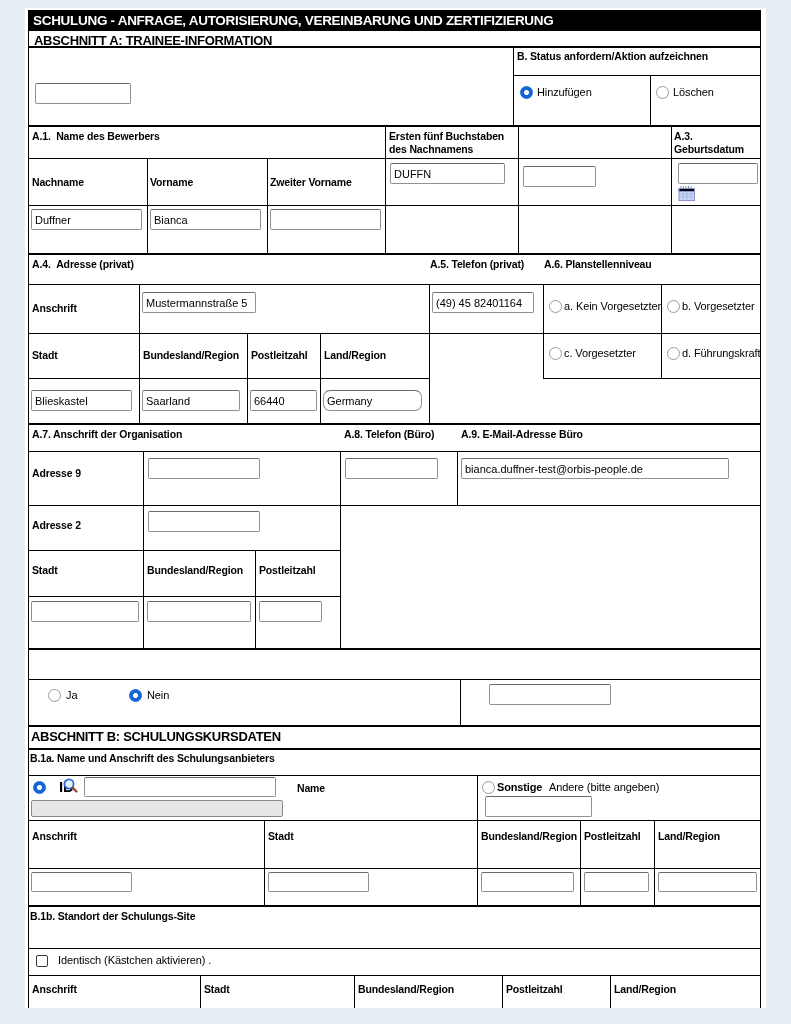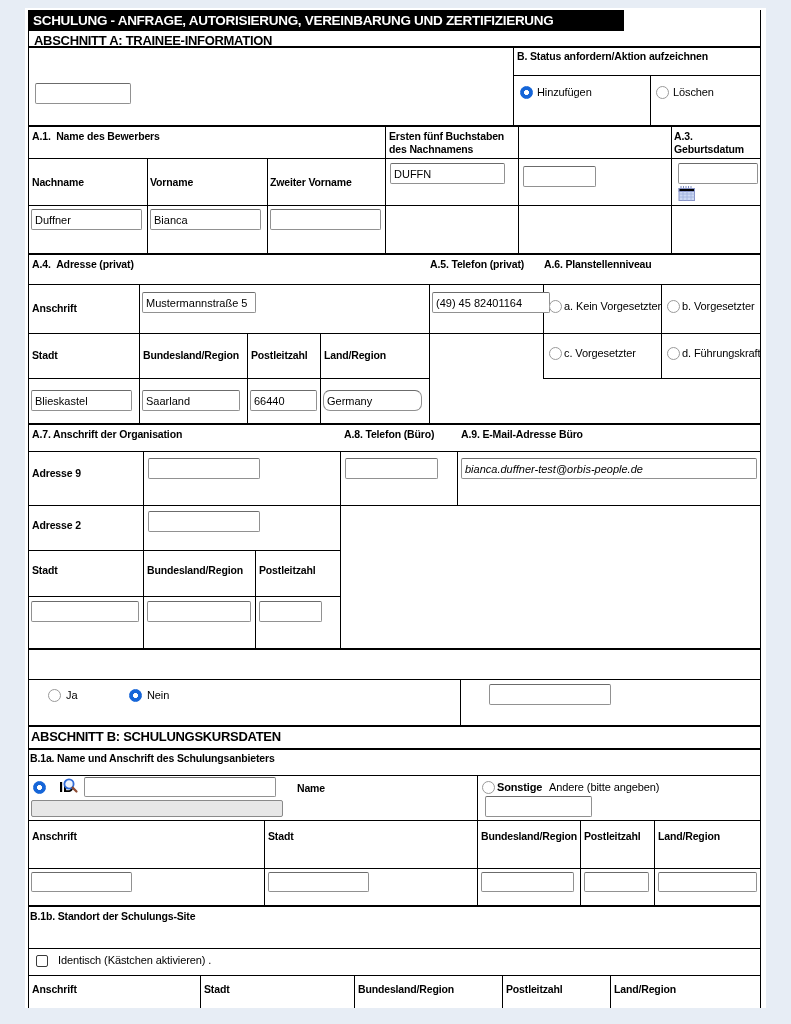--- a/index.html
+++ b/index.html
@@ -2,21 +2,21 @@
 <html><head>
 <meta charset="utf-8">
 <style>
   *{margin:0;padding:0;box-sizing:border-box}
   html,body{background:#e7edf5}
   body{font-family:"Liberation Sans",sans-serif}
   #canvas{position:relative;width:791px;height:1024px;background:#e7edf5;overflow:hidden;margin:0}
   #form{position:absolute;left:25px;top:8px;width:741px;height:1000px;background:#fff}
   #grid{position:absolute;left:28px;top:10px;width:733px;height:998px;border-left:1px solid #000;border-right:1px solid #000}
   .abs{position:absolute}
-  .titlebar{position:absolute;left:28px;top:10px;width:596px;height:21px;background:#000;color:#fff;
+  .titlebar{position:absolute;left:28px;top:10px;width:733px;height:21px;background:#000;color:#fff;
             font-weight:bold;font-size:13.5px;line-height:21px;padding-left:5px;letter-spacing:-0.3px;white-space:nowrap}
   .sech{position:absolute;font-weight:bold;font-size:13px;letter-spacing:-0.3px;color:#000;white-space:nowrap}
   .lbl{position:absolute;font-weight:bold;font-size:10.5px;letter-spacing:-0.15px;color:#000;line-height:12.5px}
   .rlbl{position:absolute;font-size:11px;color:#000;line-height:13px;letter-spacing:-0.1px;white-space:nowrap}
   .hl{position:absolute;height:1px;background:#000}
   .hl2{position:absolute;height:2px;background:#000}
   .vl{position:absolute;width:1px;background:#000}
   .inp{position:absolute;height:21px;border:1px solid #919191;border-top-color:#6b6b6b;background:#fff;
        font-family:"Liberation Sans",sans-serif;font-size:11px;color:#000;padding:1px 3px;border-radius:2px}
   .inp.gray{background:#e7e7e7;border-color:#8a8a8a;border-top-color:#8a8a8a}
@@ -93,21 +93,21 @@
   <div class="lbl" style="left:430px;top:258px">A.5. Telefon (privat)</div>
   <div class="lbl" style="left:544px;top:258px">A.6. Planstellenniveau</div>
   <div class="hl" style="left:28px;top:284px;width:733px"></div>
   <div class="vl" style="left:139px;top:284px;height:139px"></div>
   <div class="vl" style="left:429px;top:284px;height:139px"></div>
   <div class="vl" style="left:543px;top:284px;height:94px"></div>
   <div class="vl" style="left:661px;top:284px;height:94px"></div>
 
   <div class="lbl" style="left:32px;top:302px">Anschrift</div>
   <input class="inp" style="left: 142px; top: 292px; width: 114px;" type="text" value="Mustermannstraße 5">
-  <input class="inp" style="left: 432px; top: 292px; width: 118px;" type="text" value="(49) 45 82401164">
+  <input class="inp" style="left: 432px; top: 292px; width: 102px;" type="text" value="(49) 45 82401164">
   <span class="radio" style="left:549px;top:300px"></span>
   <div class="rlbl" style="left:564px;top:300px">a. Kein Vorgesetzter</div>
   <span class="radio" style="left:667px;top:300px"></span>
   <div class="rlbl" style="left:682px;top:300px">b. Vorgesetzter</div>
   <div class="hl" style="left:28px;top:333px;width:733px"></div>
 
   <div class="lbl" style="left:32px;top:349px">Stadt</div>
   <div class="lbl" style="left:143px;top:349px">Bundesland/Region</div>
   <div class="lbl" style="left:251px;top:349px">Postleitzahl</div>
   <div class="lbl" style="left:324px;top:349px">Land/Region</div>
@@ -130,21 +130,21 @@
   <div class="lbl" style="left:344px;top:428px">A.8. Telefon (Büro)</div>
   <div class="lbl" style="left:461px;top:428px">A.9. E-Mail-Adresse Büro</div>
   <div class="hl" style="left:28px;top:451px;width:733px"></div>
   <div class="vl" style="left:143px;top:451px;height:197px"></div>
   <div class="vl" style="left:340px;top:451px;height:197px"></div>
   <div class="vl" style="left:457px;top:451px;height:54px"></div>
 
   <div class="lbl" style="left:32px;top:467px">Adresse 9</div>
   <input class="inp" style="left: 148px; top: 458px; width: 112px;" type="text" value="">
   <input class="inp" style="left: 345px; top: 458px; width: 93px;" type="text" value="">
-  <input class="inp" style="left: 461px; top: 458px; width: 296px; font-style: italic;" type="text" value="bianca.duffner-test@orbis-people.de">
+  <input class="inp" style="left: 461px; top: 458px; width: 268px;" type="text" value="bianca.duffner-test@orbis-people.de">
   <div class="hl" style="left:28px;top:505px;width:733px"></div>
 
   <div class="lbl" style="left:32px;top:519px">Adresse 2</div>
   <input class="inp" style="left: 148px; top: 511px; width: 112px;" type="text" value="">
   <div class="hl" style="left:28px;top:550px;width:313px"></div>
 
   <div class="lbl" style="left:32px;top:564px">Stadt</div>
   <div class="lbl" style="left:147px;top:564px">Bundesland/Region</div>
   <div class="lbl" style="left:259px;top:564px">Postleitzahl</div>
   <div class="vl" style="left:255px;top:550px;height:98px"></div>

